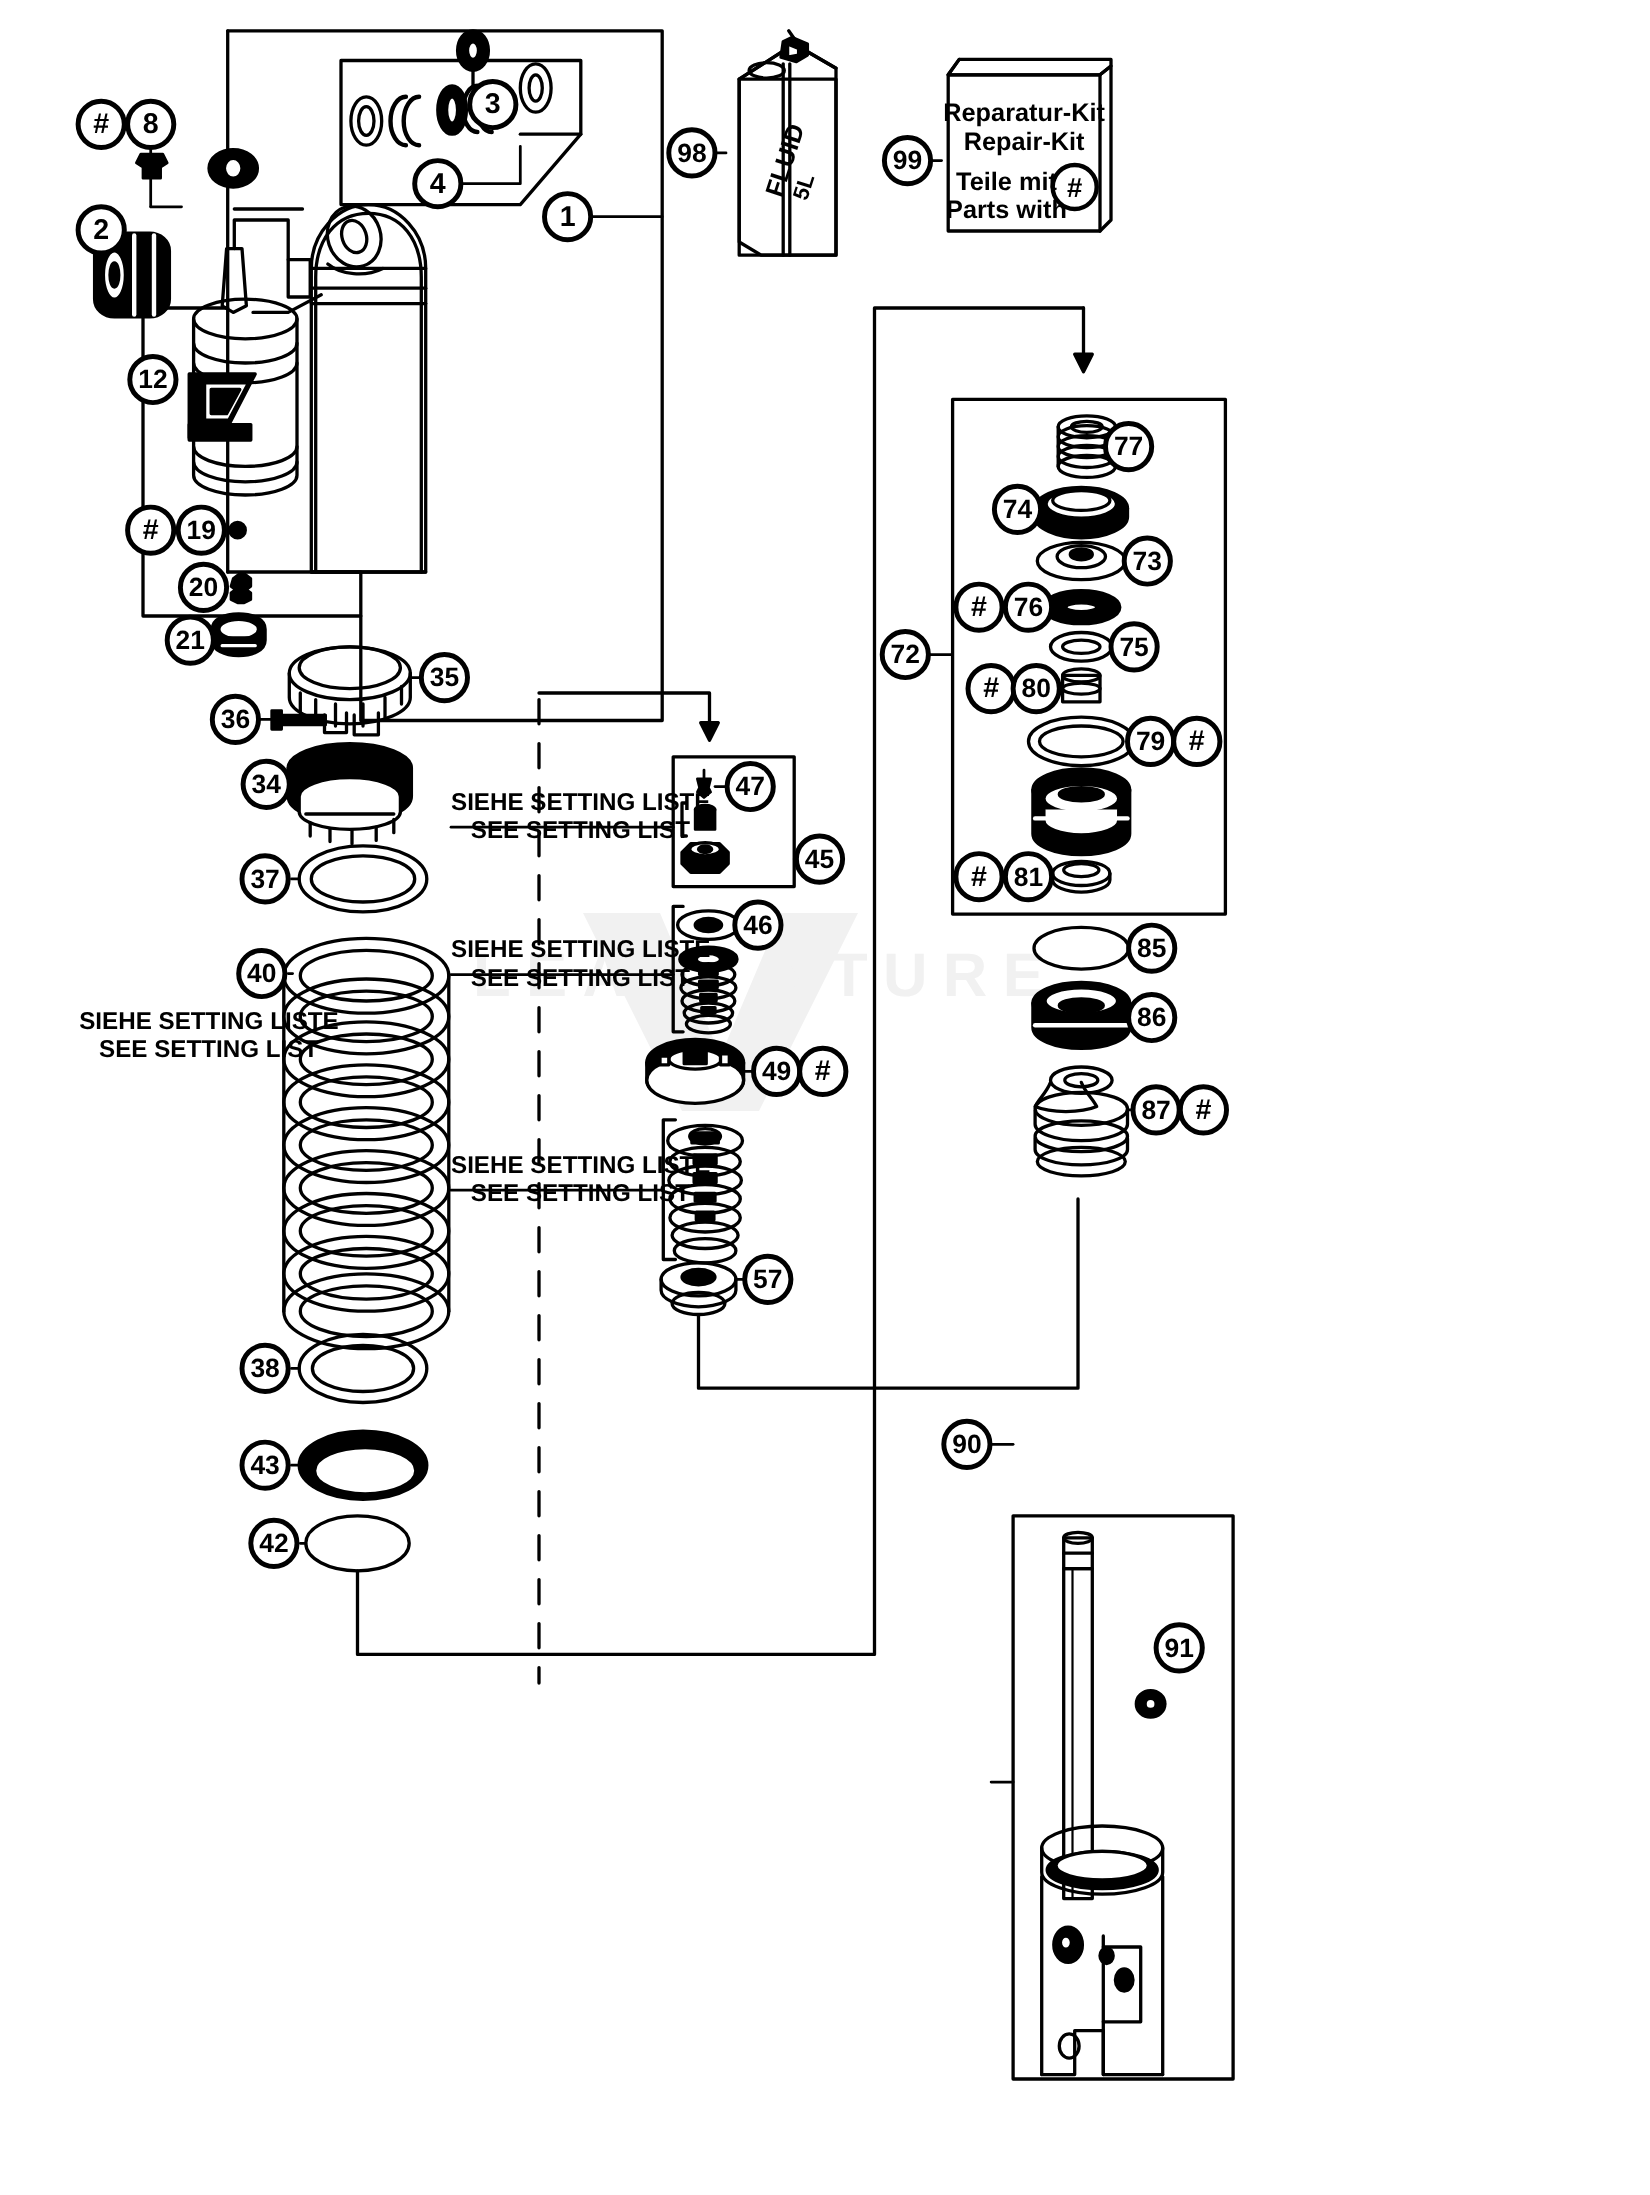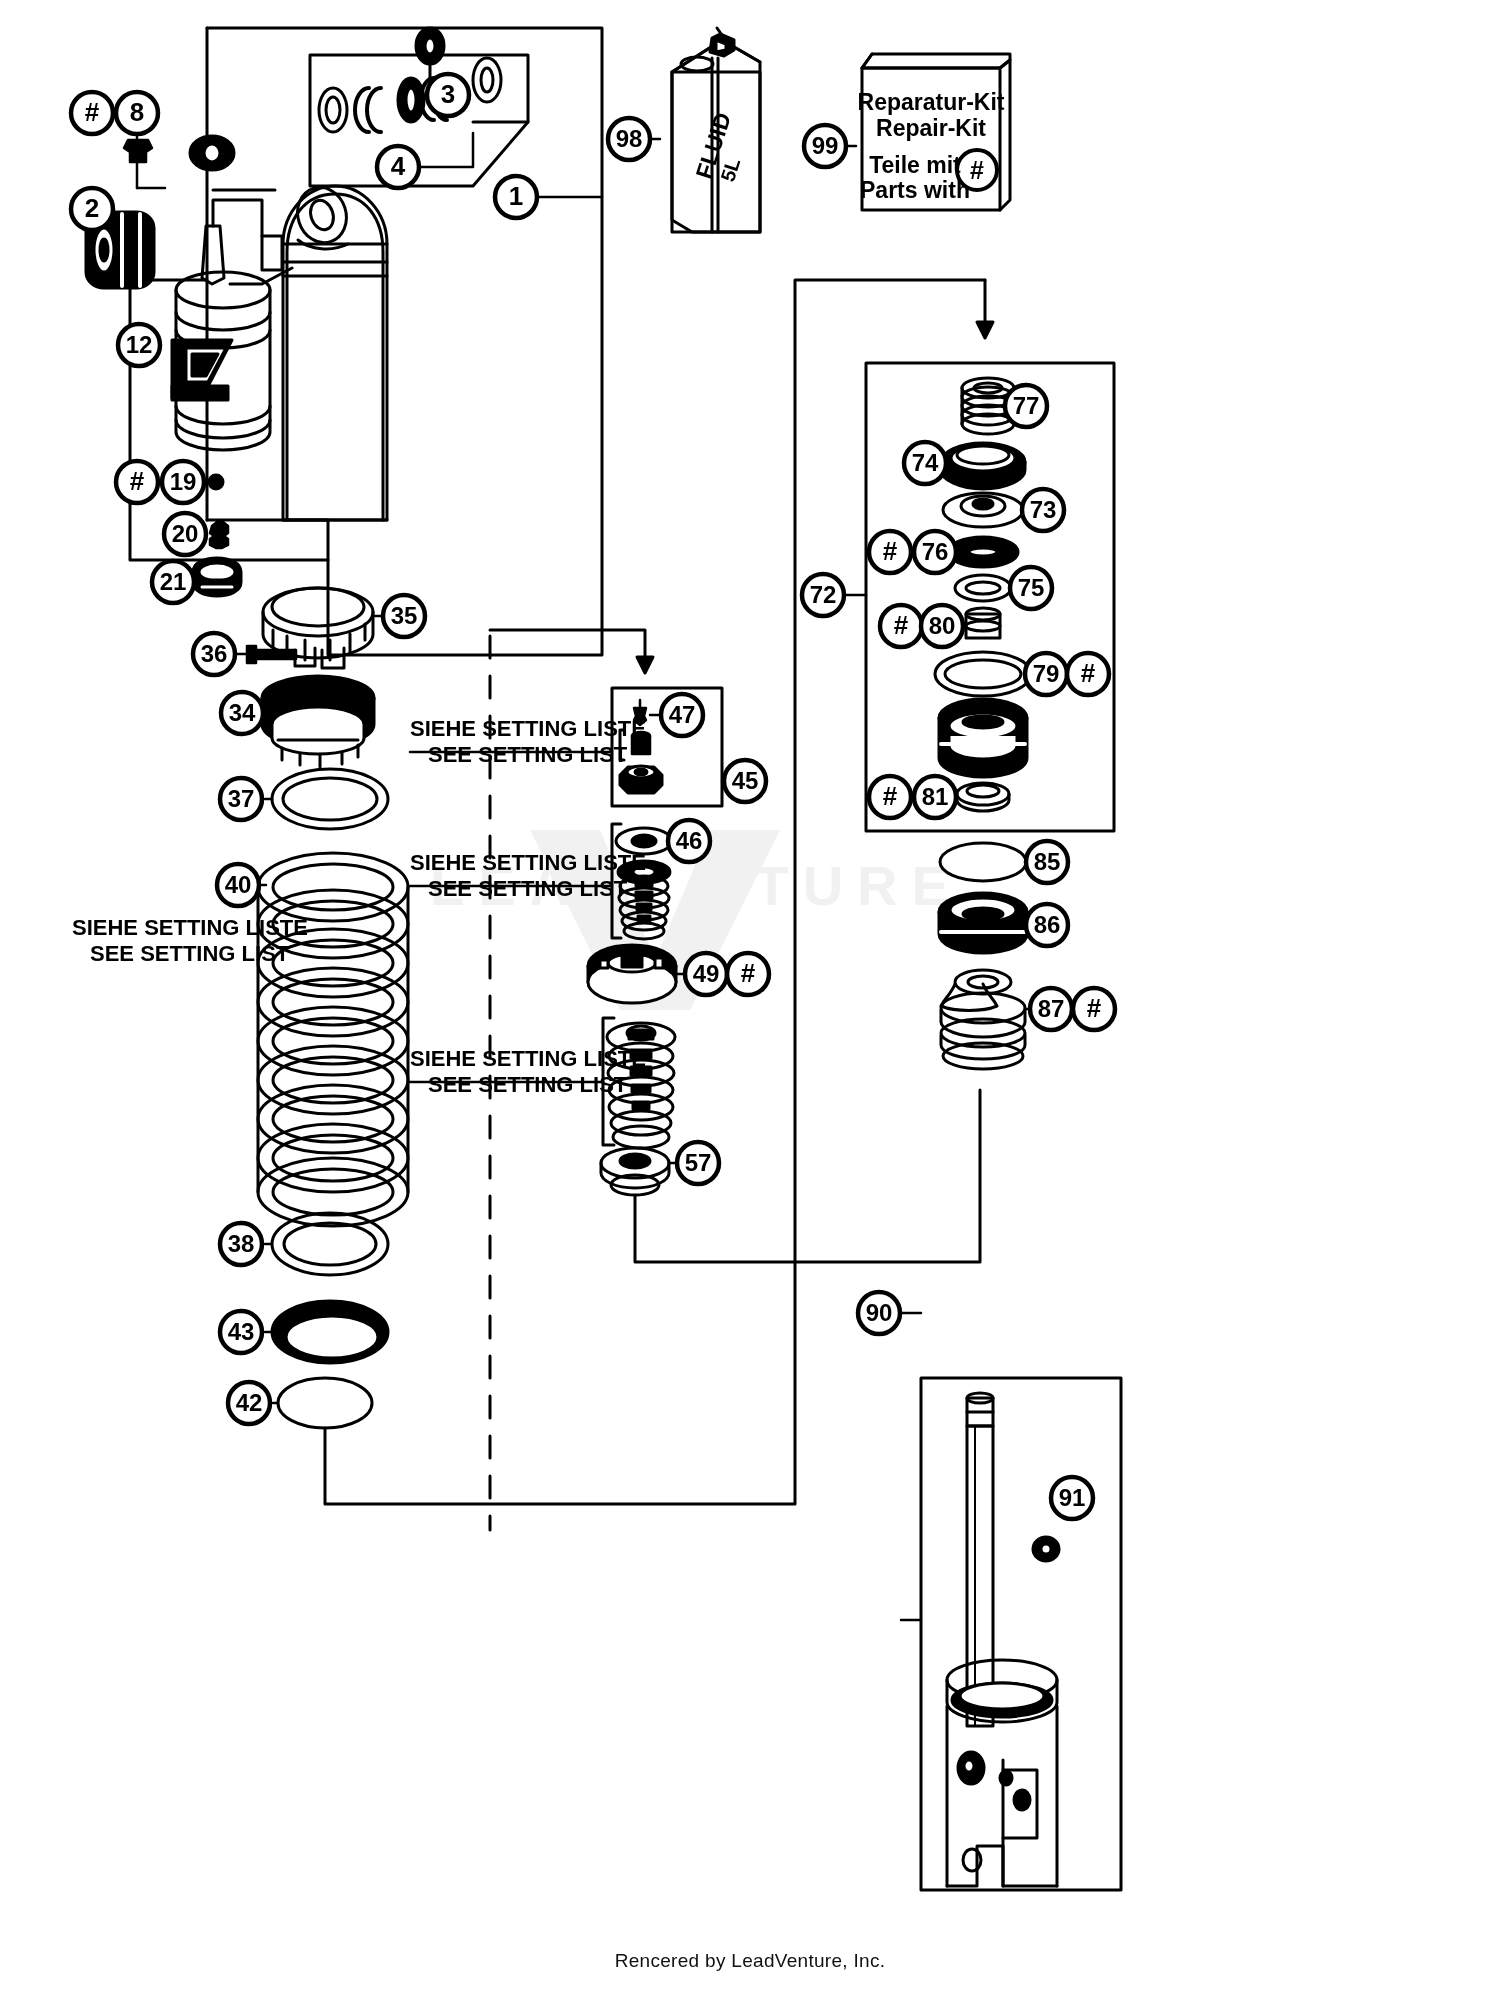--- a/index.html
+++ b/index.html
@@ -749,14 +749,13 @@
       <text id="t-fluid2" x="737" y="172" font-size="20" transform="rotate(-72 737 172)" text-anchor="middle">5L</text>
 
       <text id="t-rk1" x="931" y="110" font-size="23" text-anchor="middle">Reparatur-Kit</text>
       <text id="t-rk2" x="931" y="136" font-size="23" text-anchor="middle">Repair-Kit</text>
       <text id="t-rk3" x="915" y="173" font-size="23" text-anchor="middle">Teile mit</text>
       <text id="t-rk4" x="915" y="198" font-size="23" text-anchor="middle">Parts with</text>
       <text id="t-rkb" x="977" y="179" font-size="25" text-anchor="middle">#</text>
     </g>
   </svg>
 
-  <div class="footer">Rencered by LeadVenture, Inc.</div>
 </div>
 
 </body></html>

